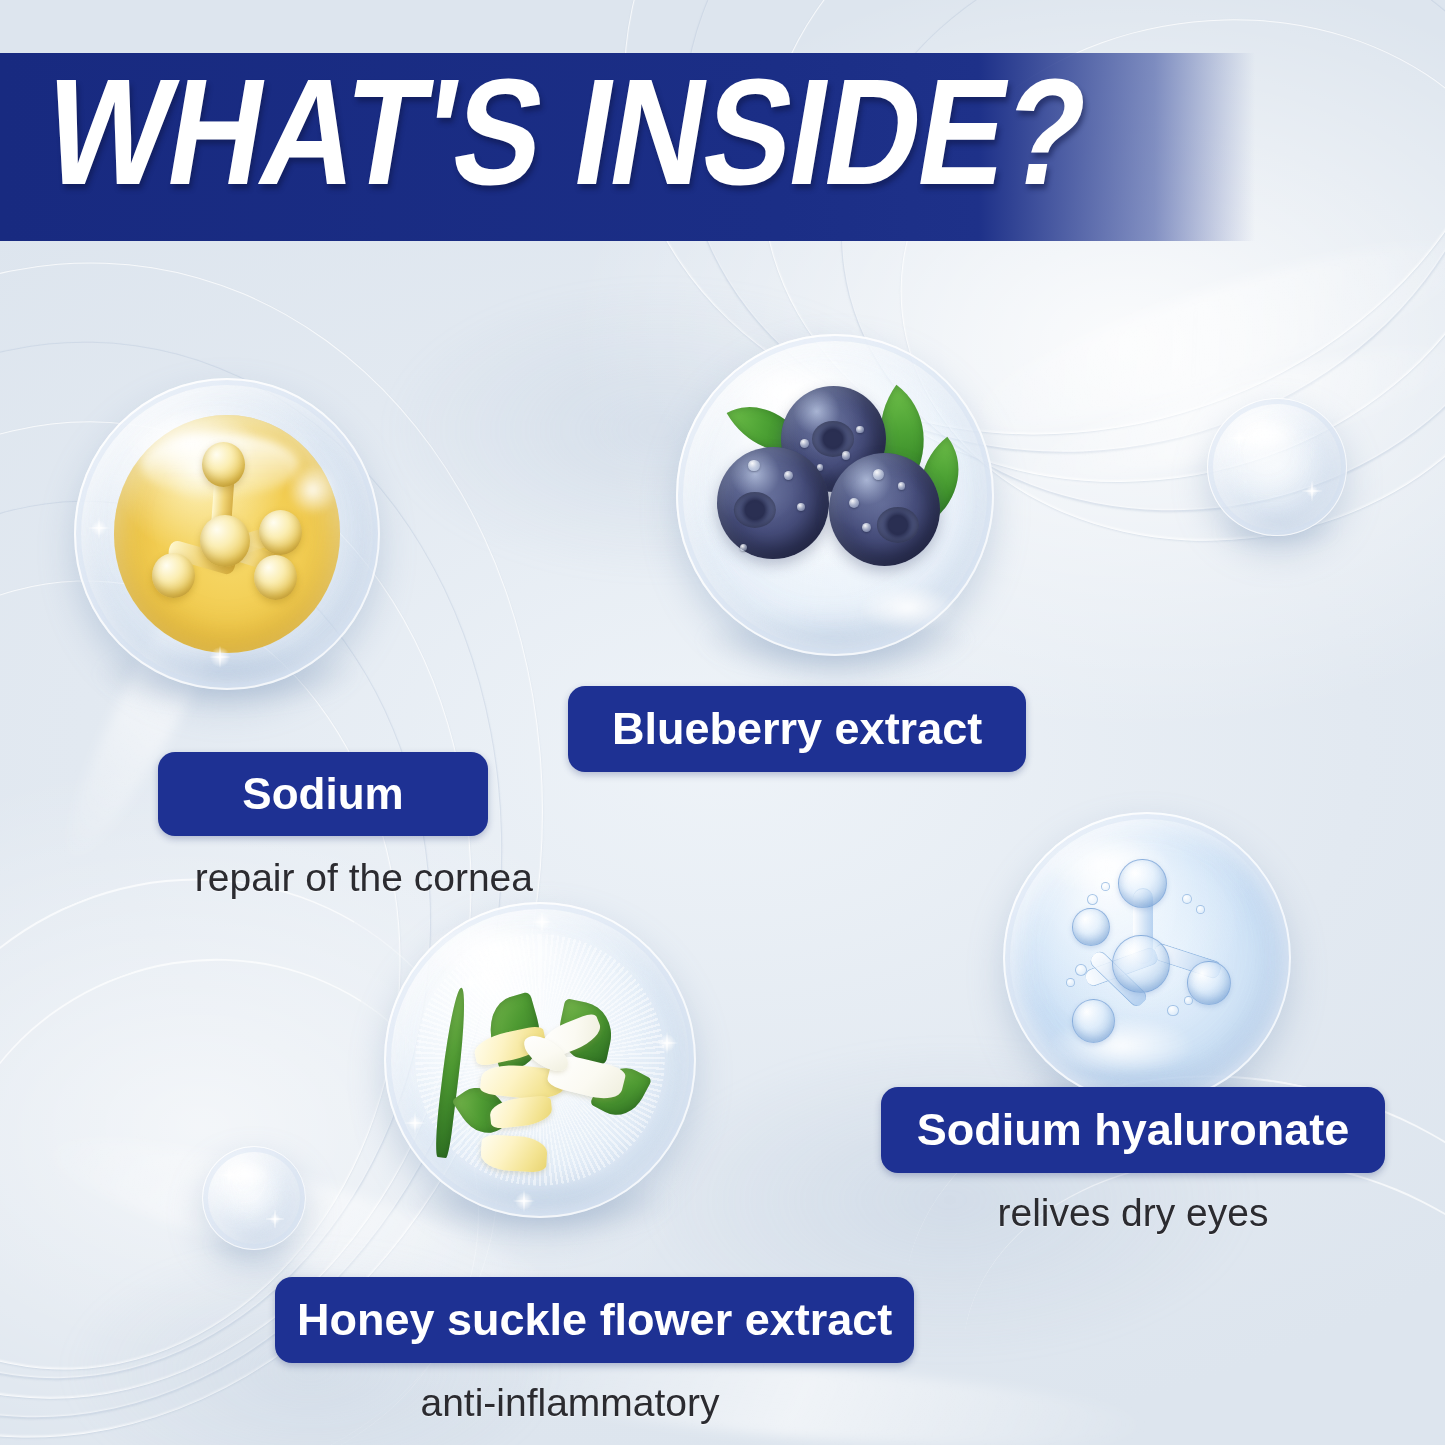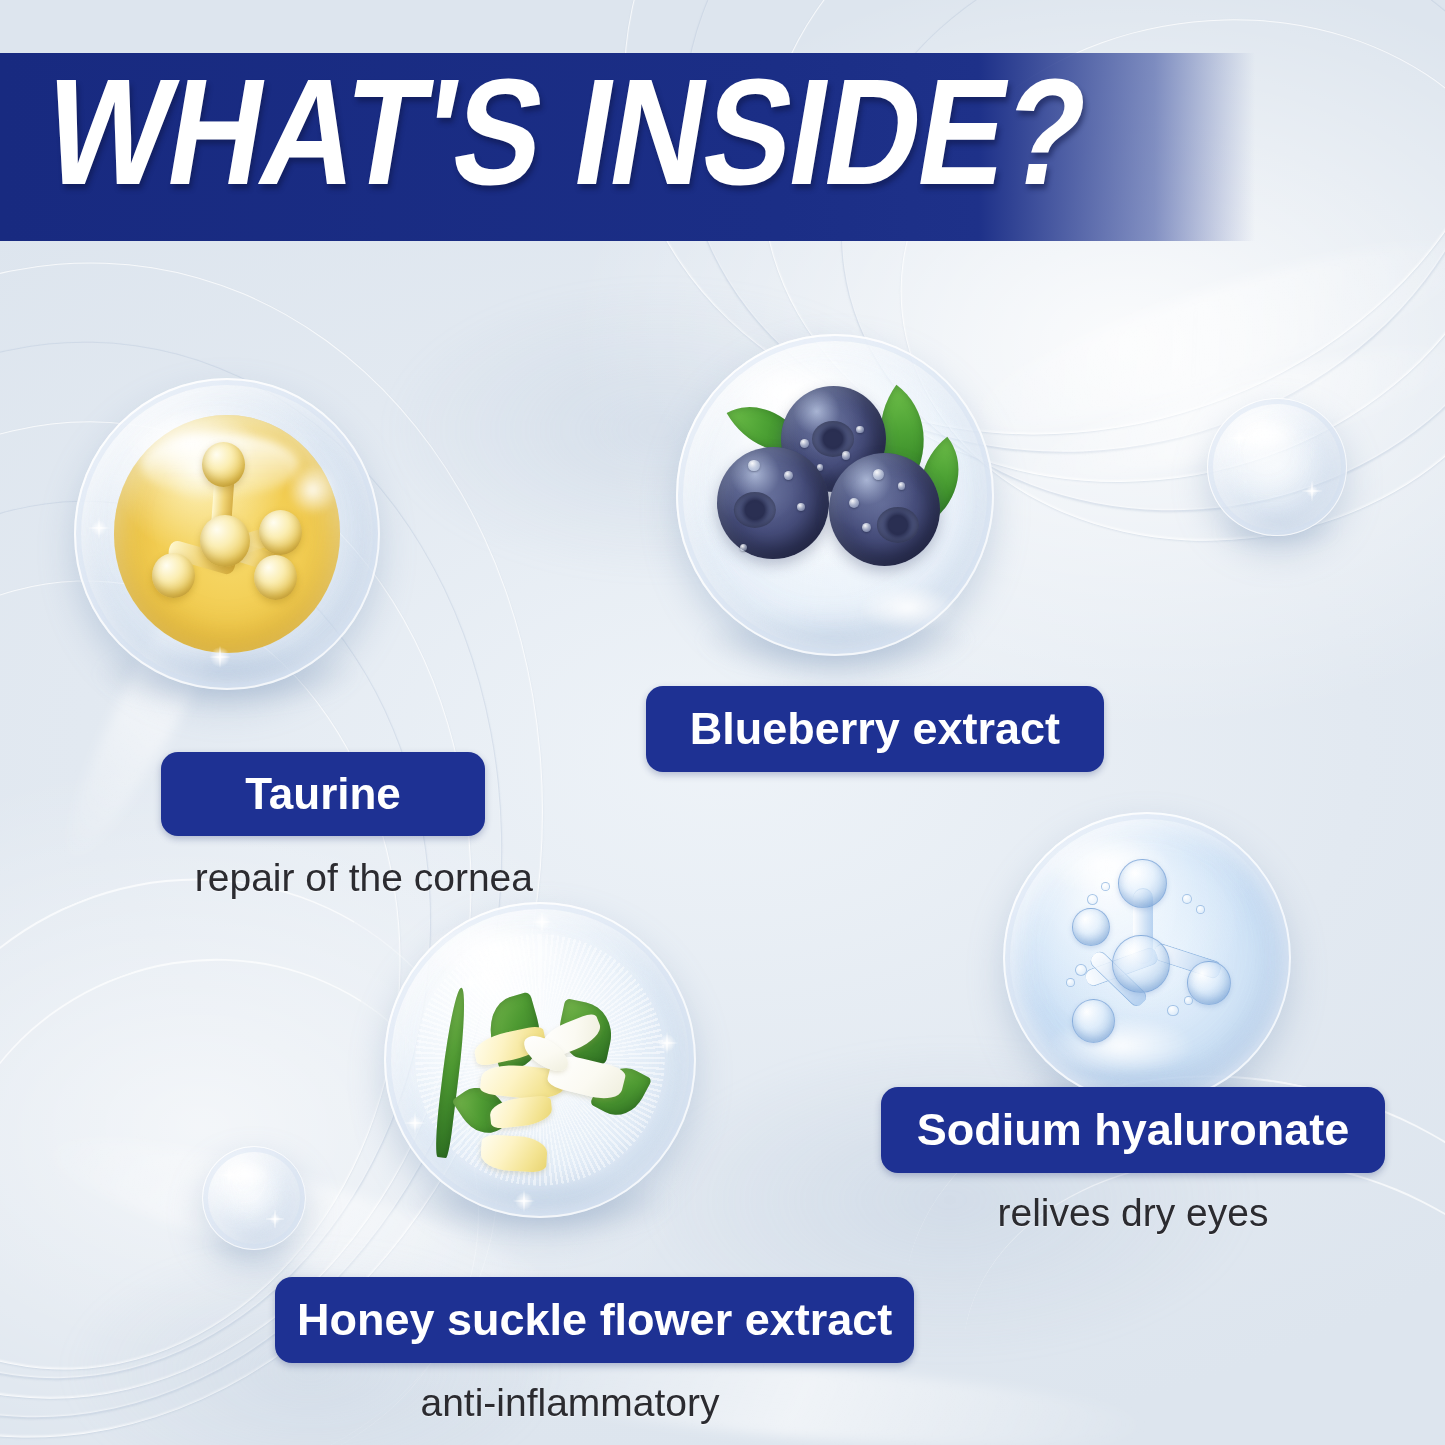--- a/index.html
+++ b/index.html
@@ -395,25 +395,25 @@
   <div class="blob" style="left:202px; top:1146px; width:104px; height:104px; z-index:5;">
     <div class="shadow"></div>
     <div class="glass"></div>
     <div class="rim" style="border-width:1.5px;"></div>
     <div class="hi" style="left:20%; top:14%; width:46%; height:26%;"></div>
     <div class="sparkle" style="left:16%; top:18%; width:20px; height:20px;"></div>
     <div class="sparkle" style="left:62%; top:62%; width:18px; height:18px;"></div>
   </div>
 
   <div class="label-group" style="left:113px; top:752px; width:420px; text-align:center;">
-    <div class="pill" style="font-size:44px; padding:17px 84px; border-radius:17px;">Taurine</div>
+    <div class="pill" style="font-size:44px; padding:17px 84px; border-radius:17px;">Sodium</div>
     <div class="sub" style="font-size:39px; margin-top:20px;text-align:right;">repair of the cornea</div>
   </div>
 
-  <div class="label-group" style="left:604px; top:686px; width:500px; text-align:right;">
+  <div class="label-group" style="left:568px; top:686px; width:500px; text-align:left;">
     <div class="pill" style="font-size:45px; padding:17px 44px; border-radius:17px;">Blueberry extract</div>
   </div>
 
   <div class="label-group" style="left:848px; top:1087px; width:570px; text-align:center;">
     <div class="pill" style="font-size:45px; padding:17px 36px; border-radius:17px;">Sodium hyaluronate</div>
     <div class="sub" style="font-size:39px; margin-top:18px;">relives dry eyes</div>
   </div>
 
   <div class="label-group" style="left:275px; top:1277px; width:590px; text-align:center;">
     <div class="pill" style="font-size:45px; padding:17px 22px; border-radius:17px;">Honey suckle flower extract</div>

